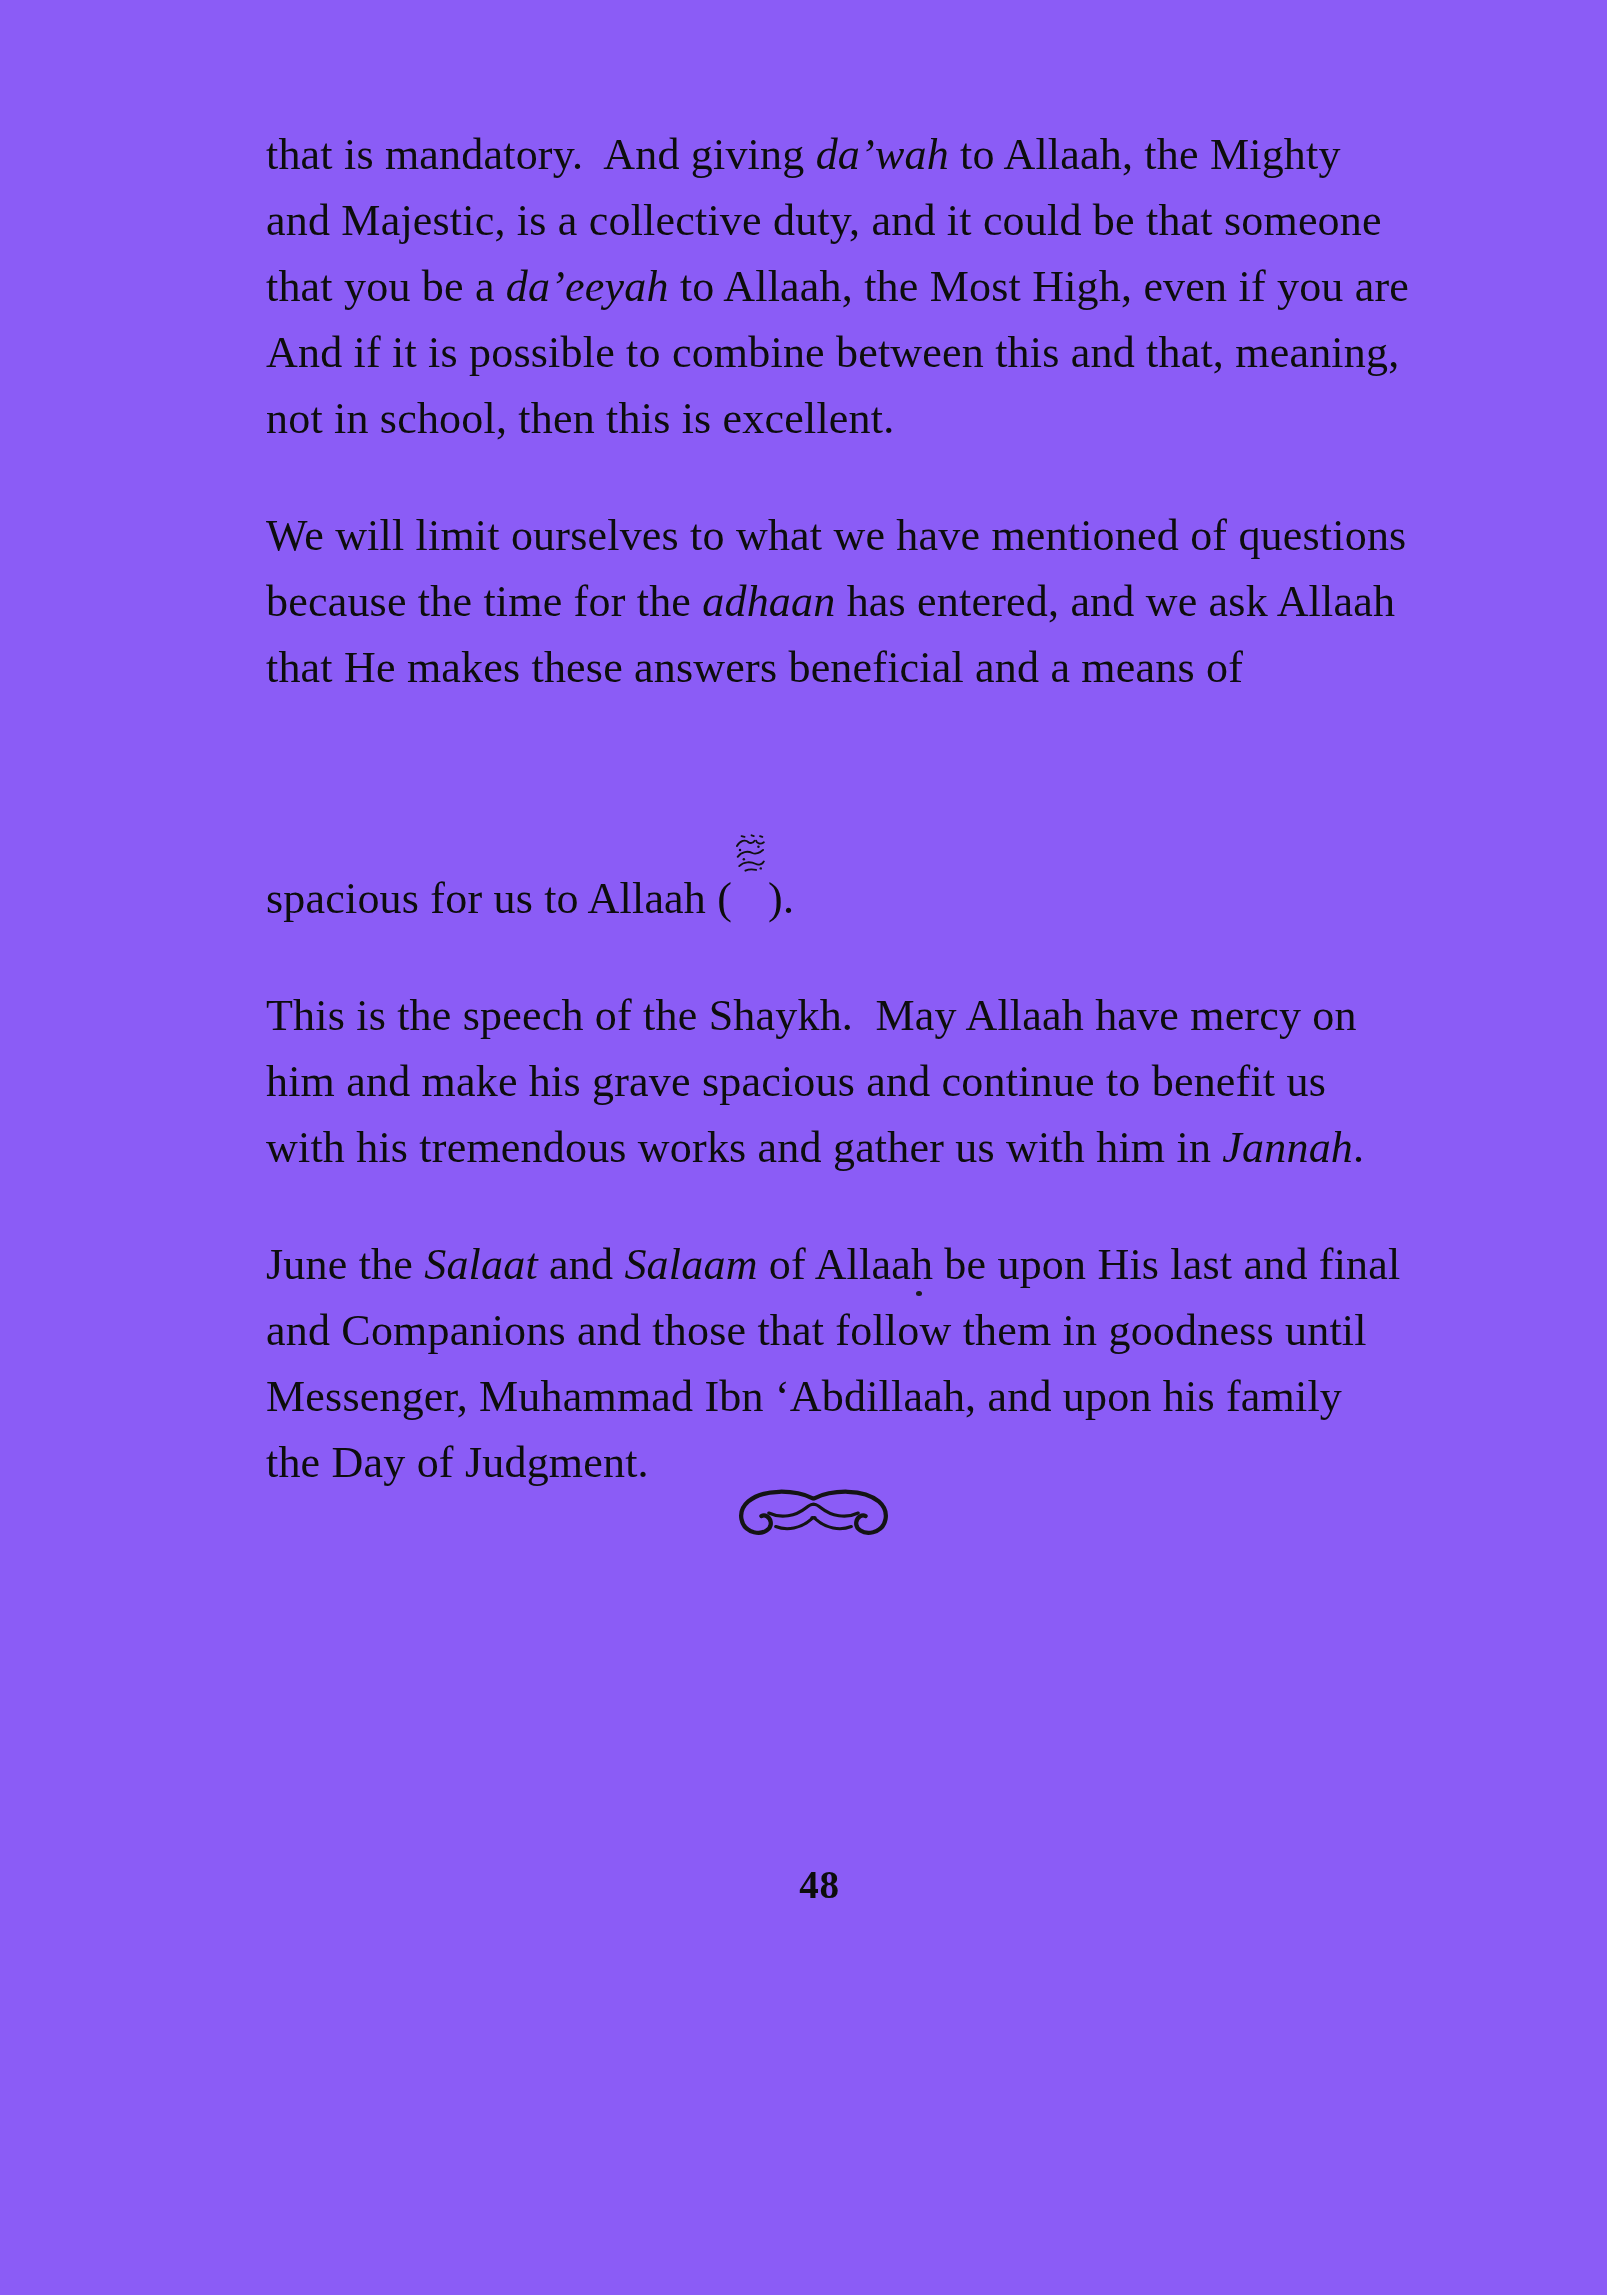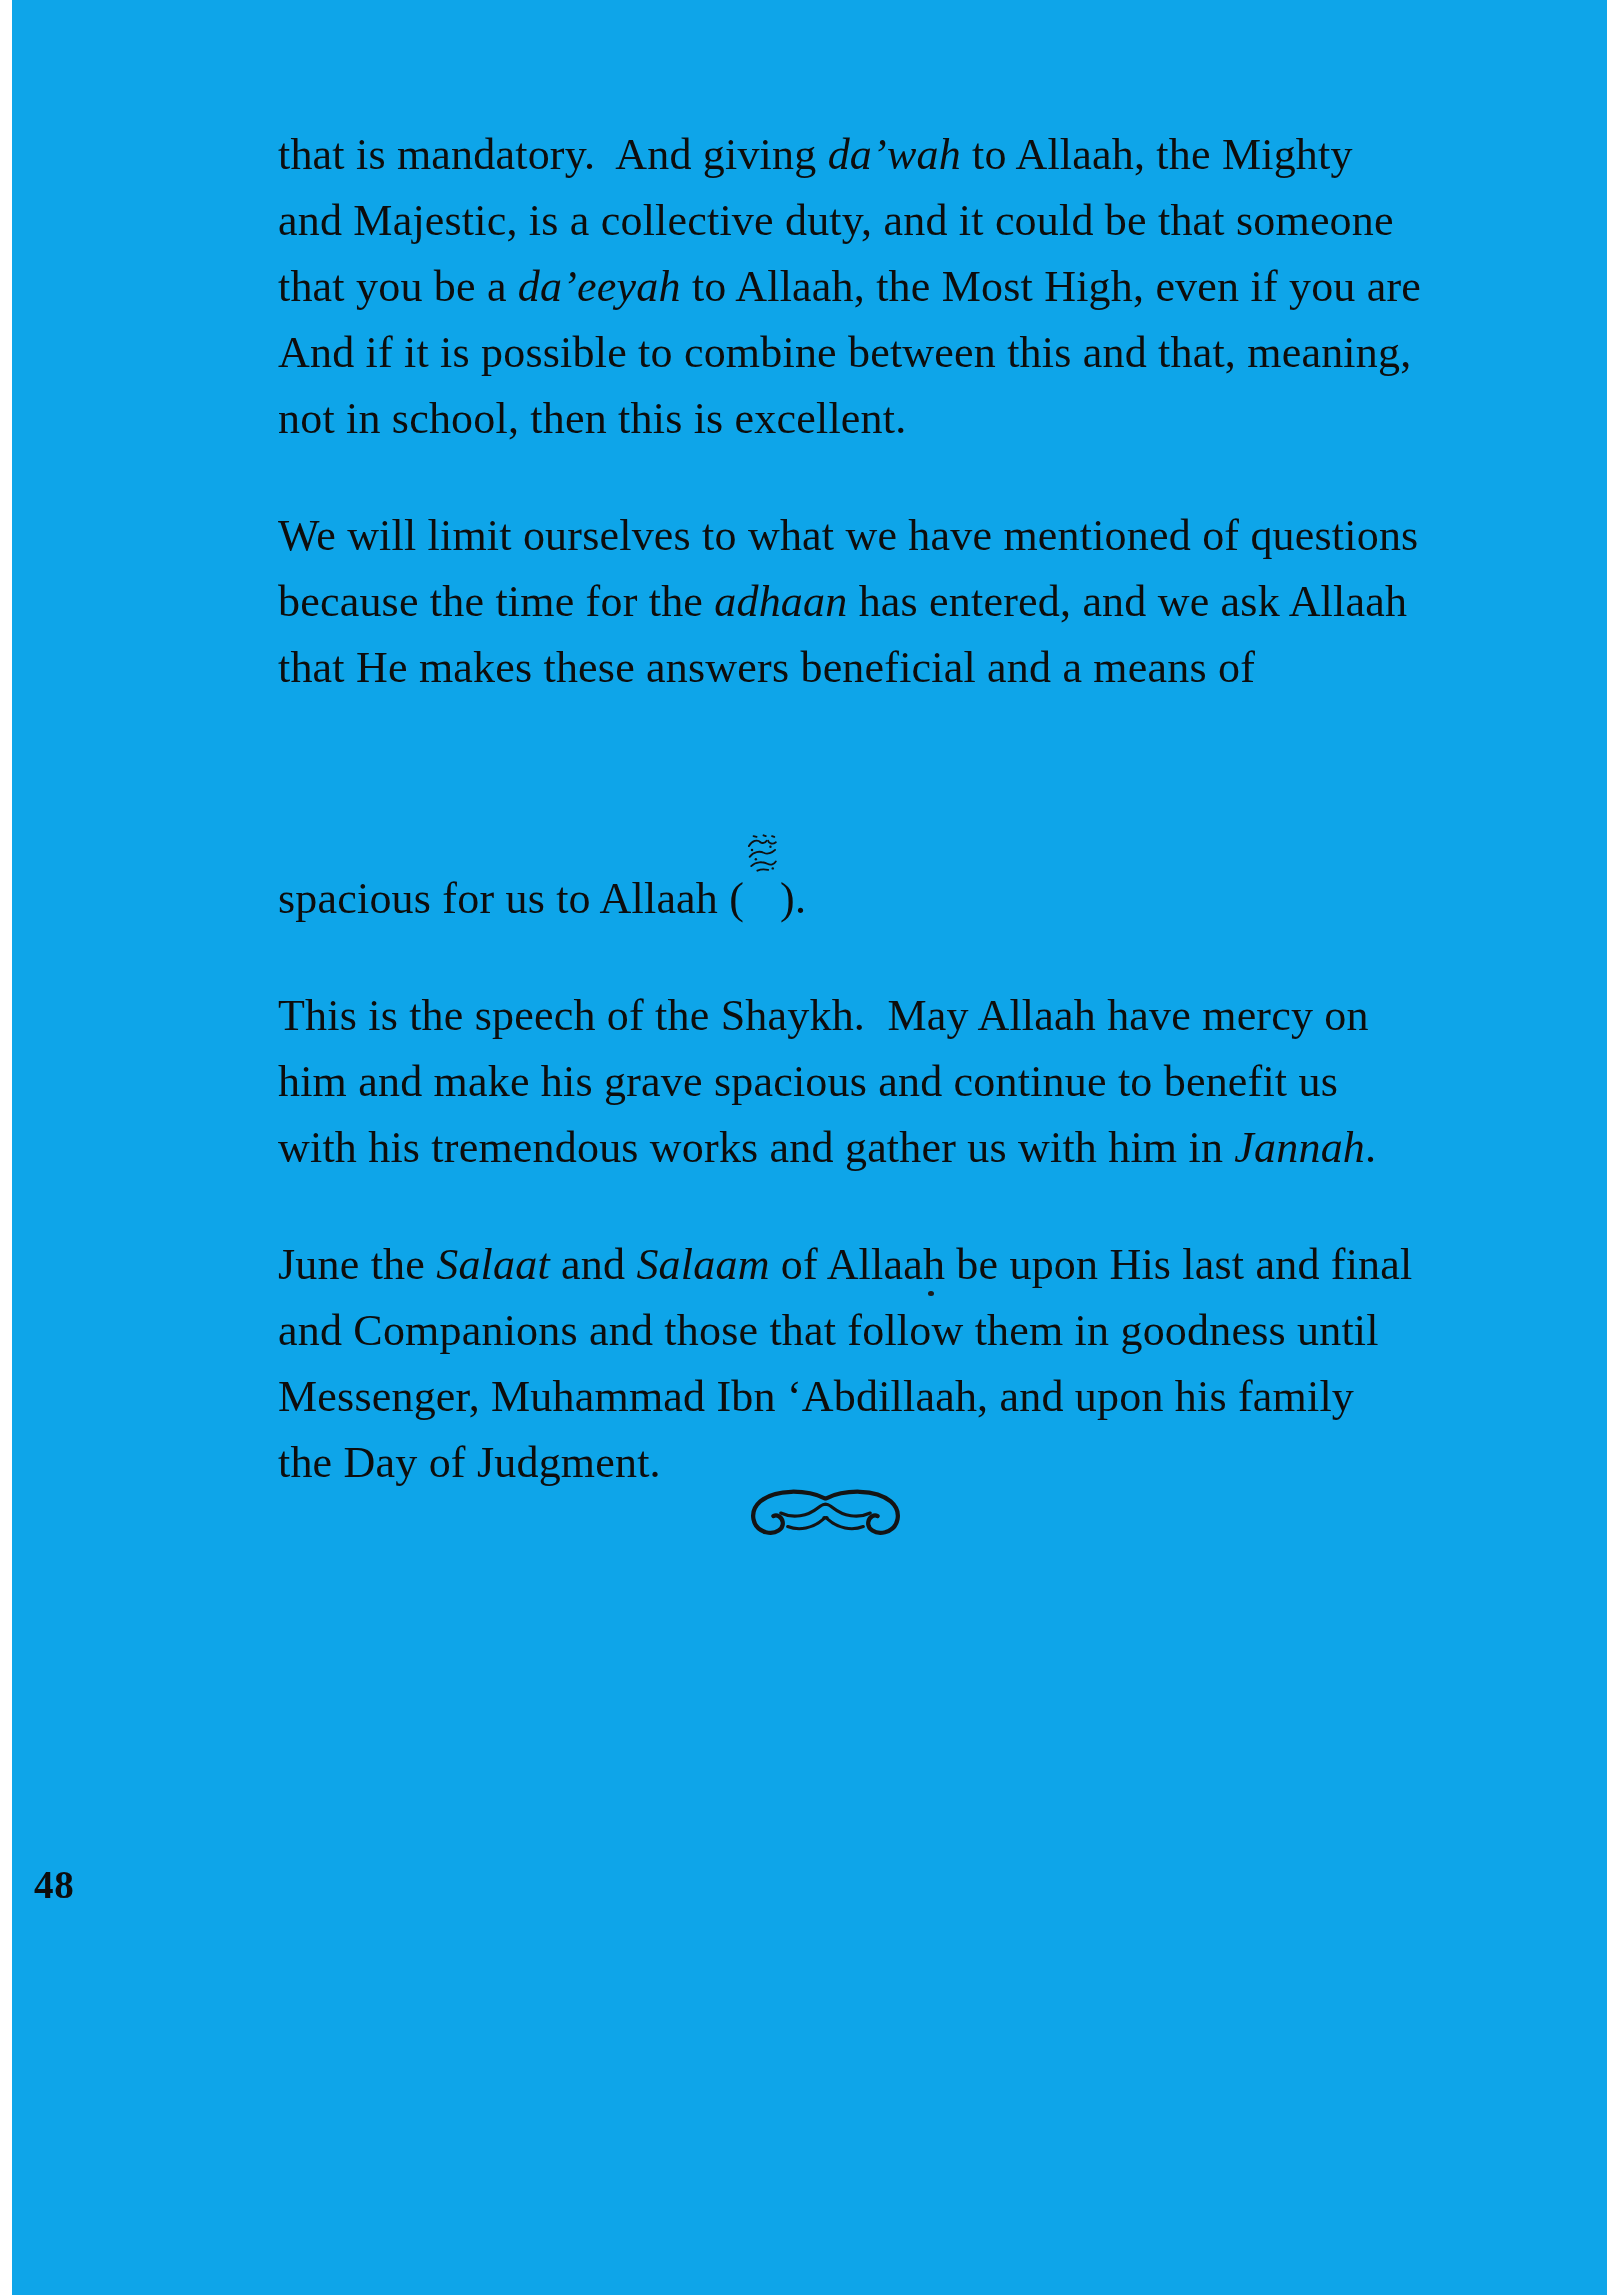--- a/index.html
+++ b/index.html
@@ -4,21 +4,21 @@
 <style>
   html,body{margin:0;padding:0;}
   body{
     width:1607px;height:2295px;
     background:#ffffff;
     font-family:"Liberation Serif","DejaVu Serif",serif;
     color:#0d0d0d;
     position:relative;
     overflow:hidden;
   }
-  .page{position:absolute;inset:0;background:#0ea5e9;margin-left:12px;}
+  .page{position:absolute;inset:0;background:#8b5cf6;}
   .text-block{
     position:absolute;
     left:266px;top:122px;width:1138px;
     font-size:44px;
     line-height:66px;
     letter-spacing:0.2px;
   }
   .para{margin:0 0 51px 0;}
   .line{white-space:pre;}
   .it{font-style:italic;}
@@ -33,21 +33,22 @@
     width:6.2px;height:5.4px;border-radius:50%;
     background:#1c1c1c;
   }
   .flourish{
     position:absolute;left:734px;top:1488px;
     width:159px;height:50px;
   }
   .flourish svg{width:100%;height:100%;display:block;}
   .pagenum-wrap{
     position:absolute;left:0;top:1863px;width:100%;
-    padding-left:22px;box-sizing:border-box;
+    padding-left:32px;box-sizing:border-box;
+    text-align:center;
     font-size:39px;line-height:43px;
     font-weight:700;
     letter-spacing:0.8px;
   }
 </style>
 </head>
 <body>
 
 <div class="page">
 

